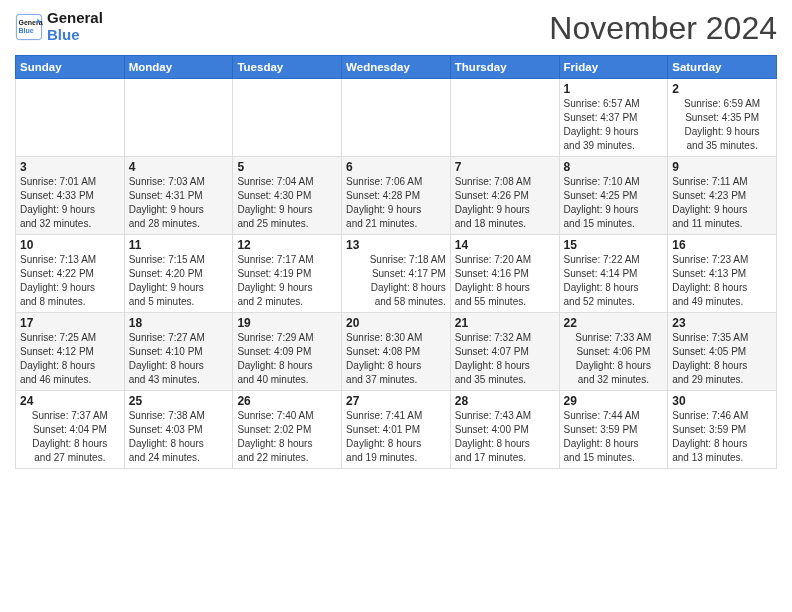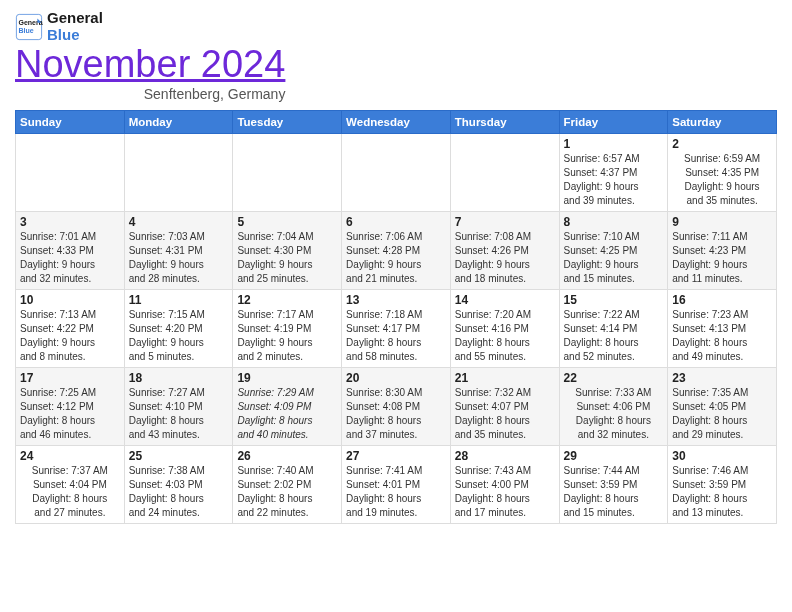--- a/index.html
+++ b/index.html
@@ -13,39 +13,37 @@
     .page {
       width: 792px;
       height: 612px;
       padding: 10px 15px 10px 15px;
     }
     .header {
       display: flex;
       justify-content: space-between;
       align-items: flex-start;
       margin-bottom: 8px;
-      flex-direction: column;
     }
     .logo {
       display: flex;
       align-items: center;
       gap: 4px;
     }
     .logo-icon {
       width: 28px;
       height: 28px;
     }
     .title-block {
       text-align: right;
     }
     .month-title {
-      font-size: 38px;
+      font-size: 32px;
       font-weight: normal;
-      color: #6d28d9;
-      text-decoration: underline;
+      color: #404040;
     }
     .subtitle {
       font-size: 14px;
       color: #555;
     }
     .calendar {
       width: 100%;
       border-collapse: collapse;
       table-layout: fixed;
     }
@@ -98,21 +96,20 @@
         <text x="5" y="28" font-size="10" font-weight="bold" fill="#3b7dd8" font-family="Arial">Blue</text>
         <polygon points="32,8 38,14 32,14" fill="#3b7dd8"></polygon>
       </svg>
       <div style="line-height:1.1">
         <div style="font-size:15px;font-weight:bold;color:#1a1a1a;">General</div>
         <div style="font-size:15px;font-weight:bold;color:#3b7dd8;">Blue</div>
       </div>
     </div>
     <div class="title-block">
       <div class="month-title">November 2024</div>
-      <div class="subtitle">Senftenberg, Germany</div>
     </div>
   </div>
 
   <table class="calendar">
     <thead>
       <tr>
         <th>Sunday</th>
         <th>Monday</th>
         <th>Tuesday</th>
         <th>Wednesday</th>
@@ -211,21 +208,21 @@
           </td>
           <td>
             <span class="day-num">12</span>
             <div class="day-info" style="white-space: pre-line;">Sunrise: 7:17 AM
 Sunset: 4:19 PM
 Daylight: 9 hours
 and 2 minutes.</div>
           </td>
           <td>
             <span class="day-num">13</span>
-            <div class="day-info" style="white-space: pre-line;">Sunrise: 7:18 AM
+            <div class="day-info" style="white-space: pre-line; text-align: right;">Sunrise: 7:18 AM
 Sunset: 4:17 PM
 Daylight: 8 hours
 and 58 minutes.</div>
           </td>
           <td>
             <span class="day-num">14</span>
             <div class="day-info" style="white-space: pre-line;">Sunrise: 7:20 AM
 Sunset: 4:16 PM
 Daylight: 8 hours
 and 55 minutes.</div>
@@ -255,21 +252,21 @@
           </td>
           <td>
             <span class="day-num">18</span>
             <div class="day-info" style="white-space: pre-line;">Sunrise: 7:27 AM
 Sunset: 4:10 PM
 Daylight: 8 hours
 and 43 minutes.</div>
           </td>
           <td>
             <span class="day-num">19</span>
-            <div class="day-info" style="white-space: pre-line; font-style: italic;">Sunrise: 7:29 AM
+            <div class="day-info" style="white-space: pre-line;">Sunrise: 7:29 AM
 Sunset: 4:09 PM
 Daylight: 8 hours
 and 40 minutes.</div>
           </td>
           <td>
             <span class="day-num">20</span>
             <div class="day-info" style="white-space: pre-line;">Sunrise: 8:30 AM
 Sunset: 4:08 PM
 Daylight: 8 hours
 and 37 minutes.</div>

